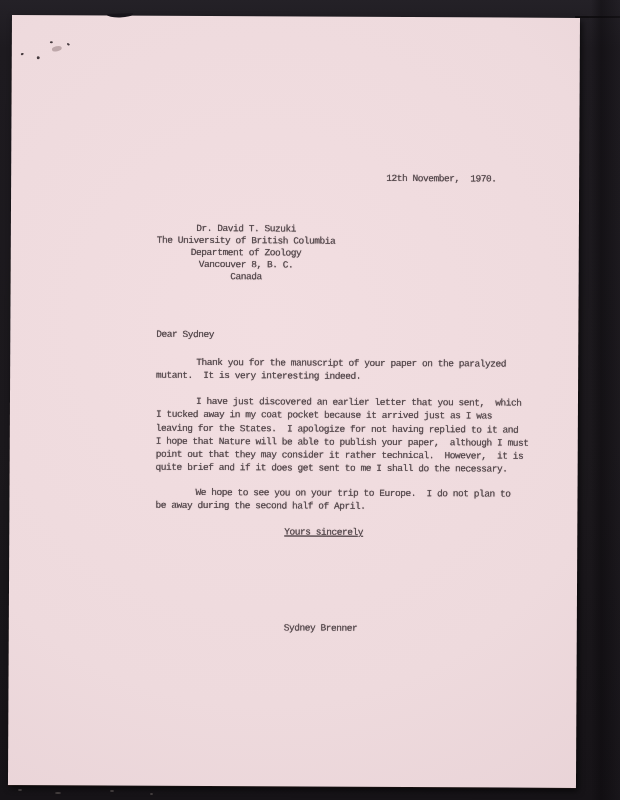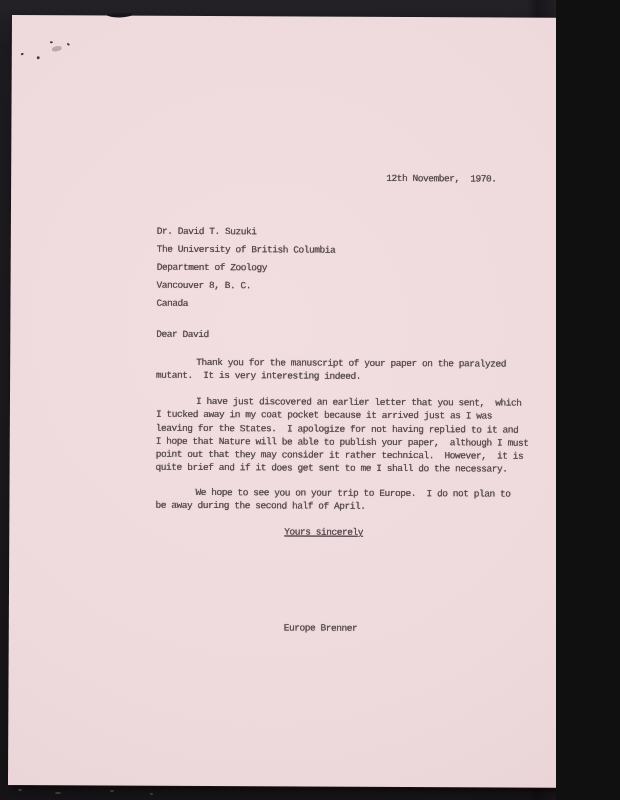--- a/index.html
+++ b/index.html
@@ -1,18 +1,18 @@
 <!DOCTYPE html>
 <html><head>
 <meta charset="utf-8">
 <style>
   html,body{margin:0;padding:0;background:#101010;}
   .stage{
     position:relative;
-    width:556px;height:800px;
+    width:620px;height:800px;
     overflow:hidden;
     background:linear-gradient(180deg,#242127 0%,#1d1a1f 6%,#1b181c 55%,#161317 100%);
     font-family:"Liberation Mono","DejaVu Sans Mono",monospace;
   }
   .seam-line{
     position:absolute;left:575px;top:16px;width:45px;height:2px;
     background:#0c0a0d;opacity:.8;
   }
   .side-band{
     position:absolute;right:0;top:0;width:29px;height:800px;
@@ -28,21 +28,21 @@
     color:#564a4e;
   }
   .txt{
     position:absolute;
     font-size:9.5px;
     letter-spacing:-0.45px;
     line-height:13.3px;
     white-space:pre-wrap;
     text-shadow:0 0 .7px rgba(86,70,74,.85);
   }
-  .address{line-height:18px;}
+  .address{line-height:12px;text-align:center;}
   .para{text-indent:40px;width:392px;}
   .speck{position:absolute;border-radius:50%;background:#453a3e;}
   .speck.s1{left:38px;top:26px;width:3px;height:2px;}
   .speck.s2{left:55px;top:28px;width:3px;height:2px;transform:rotate(30deg);}
   .speck.s3{left:9px;top:38px;width:3px;height:2px;transform:rotate(-20deg);}
   .speck.s4{left:25px;top:41px;width:3px;height:3px;}
   .smudge{position:absolute;left:40px;top:31px;width:10px;height:5px;border-radius:50%;
     background:rgba(150,125,128,.55);transform:rotate(-15deg);}
   .edge-nick{position:absolute;left:95px;top:-2px;width:26px;height:4px;
     background:#17141a;border-radius:0 0 60% 60%/0 0 100% 100%;transform:rotate(-2deg);}
@@ -70,37 +70,37 @@
     <span class="smudge"></span>
 
     <div class="txt" style="left:375px;top:155px;">12th November,  1970.</div>
 
     <div class="txt address" style="left:146px;top:207px;">Dr. David T. Suzuki
 The University of British Columbia
 Department of Zoology
 Vancouver 8, B. C.
 Canada</div>
 
-    <div class="txt" style="left:146px;top:312px;">Dear David</div>
+    <div class="txt" style="left:146px;top:312px;">Dear Sydney</div>
 
     <div class="txt para" style="left:146px;top:340px;">Thank you for the manuscript of your paper on the paralyzed
 mutant.  It is very interesting indeed.</div>
 
     <div class="txt para" style="left:146px;top:379px;">I have just discovered an earlier letter that you sent,  which
 I tucked away in my coat pocket because it arrived just as I was
 leaving for the States.  I apologize for not having replied to it and
 I hope that Nature will be able to publish your paper,  although I must
 point out that they may consider it rather technical.  However,  it is
 quite brief and if it does get sent to me I shall do the necessary.</div>
 
     <div class="txt para" style="left:146px;top:470px;">We hope to see you on your trip to Europe.  I do not plan to
 be away during the second half of April.</div>
 
     <div class="txt" style="left:275px;top:509px;text-decoration:underline;">Yours sincerely</div>
 
-    <div class="txt" style="left:275px;top:605px;">Europe Brenner</div>
+    <div class="txt" style="left:275px;top:605px;">Sydney Brenner</div>
   </div>
 
   <span class="dust d1"></span>
   <span class="dust d2"></span>
   <span class="dust d3"></span>
   <span class="dust d4"></span>
 </div>
 
 </body></html>

